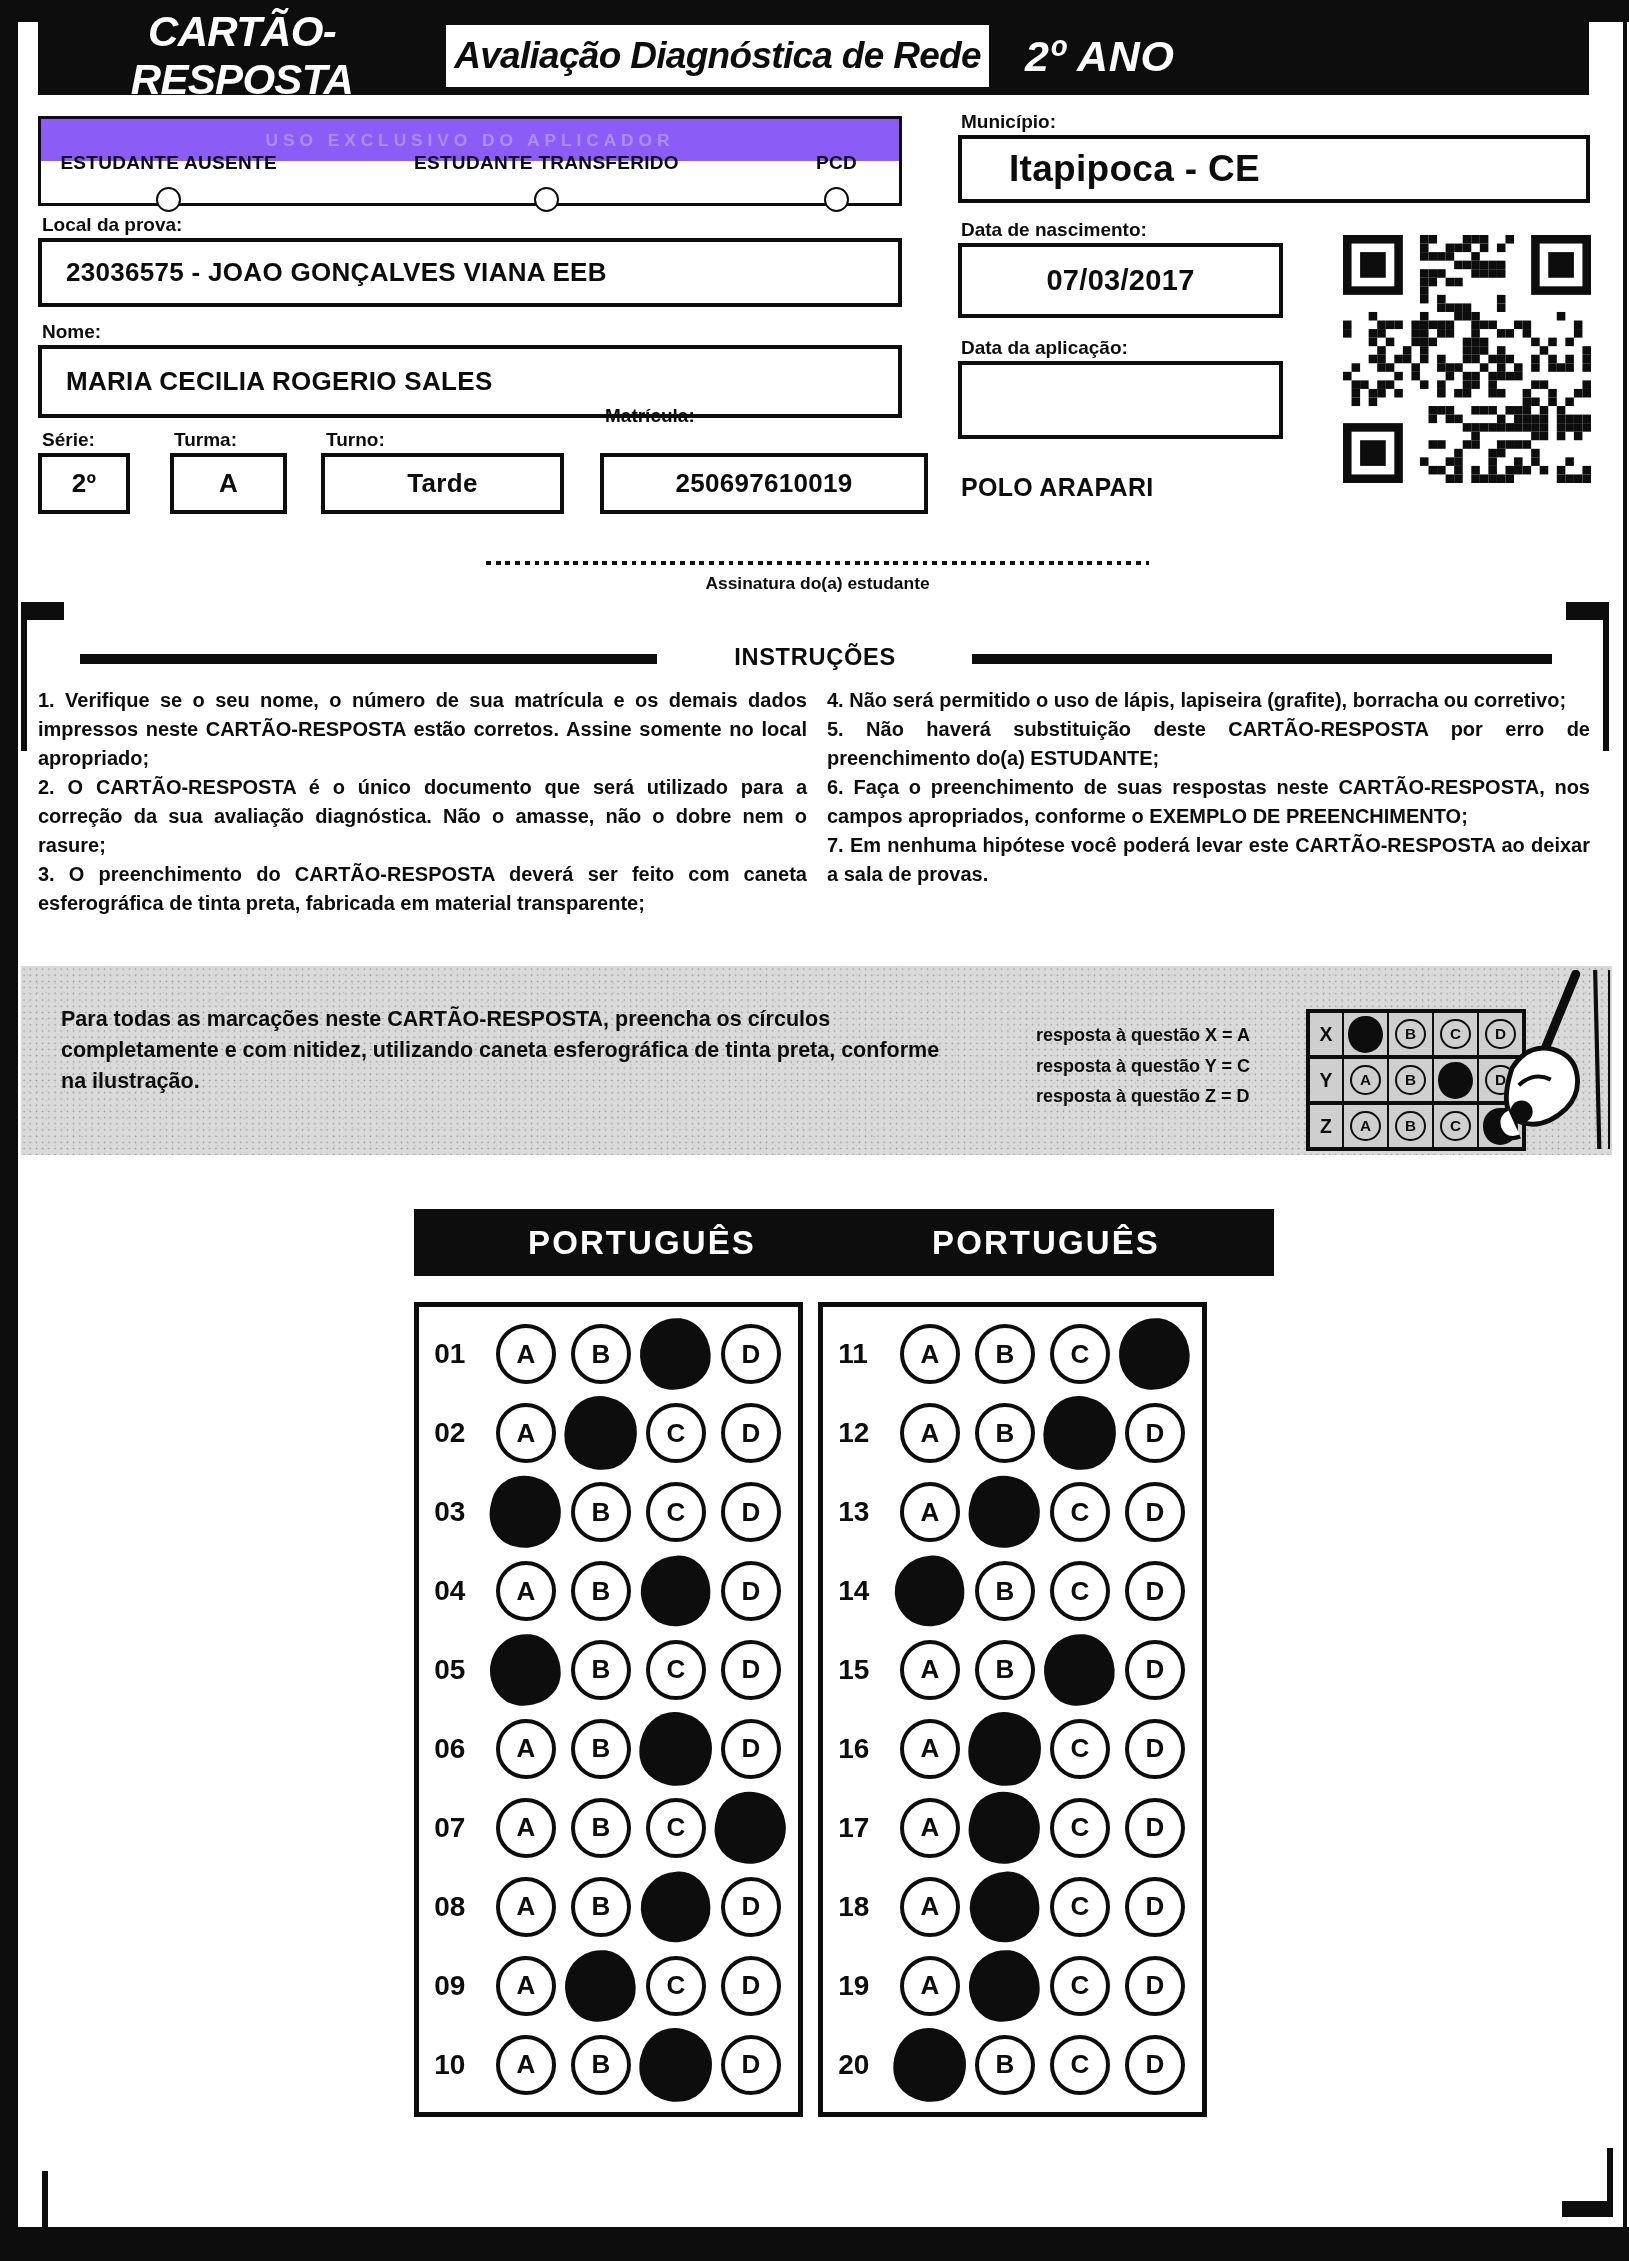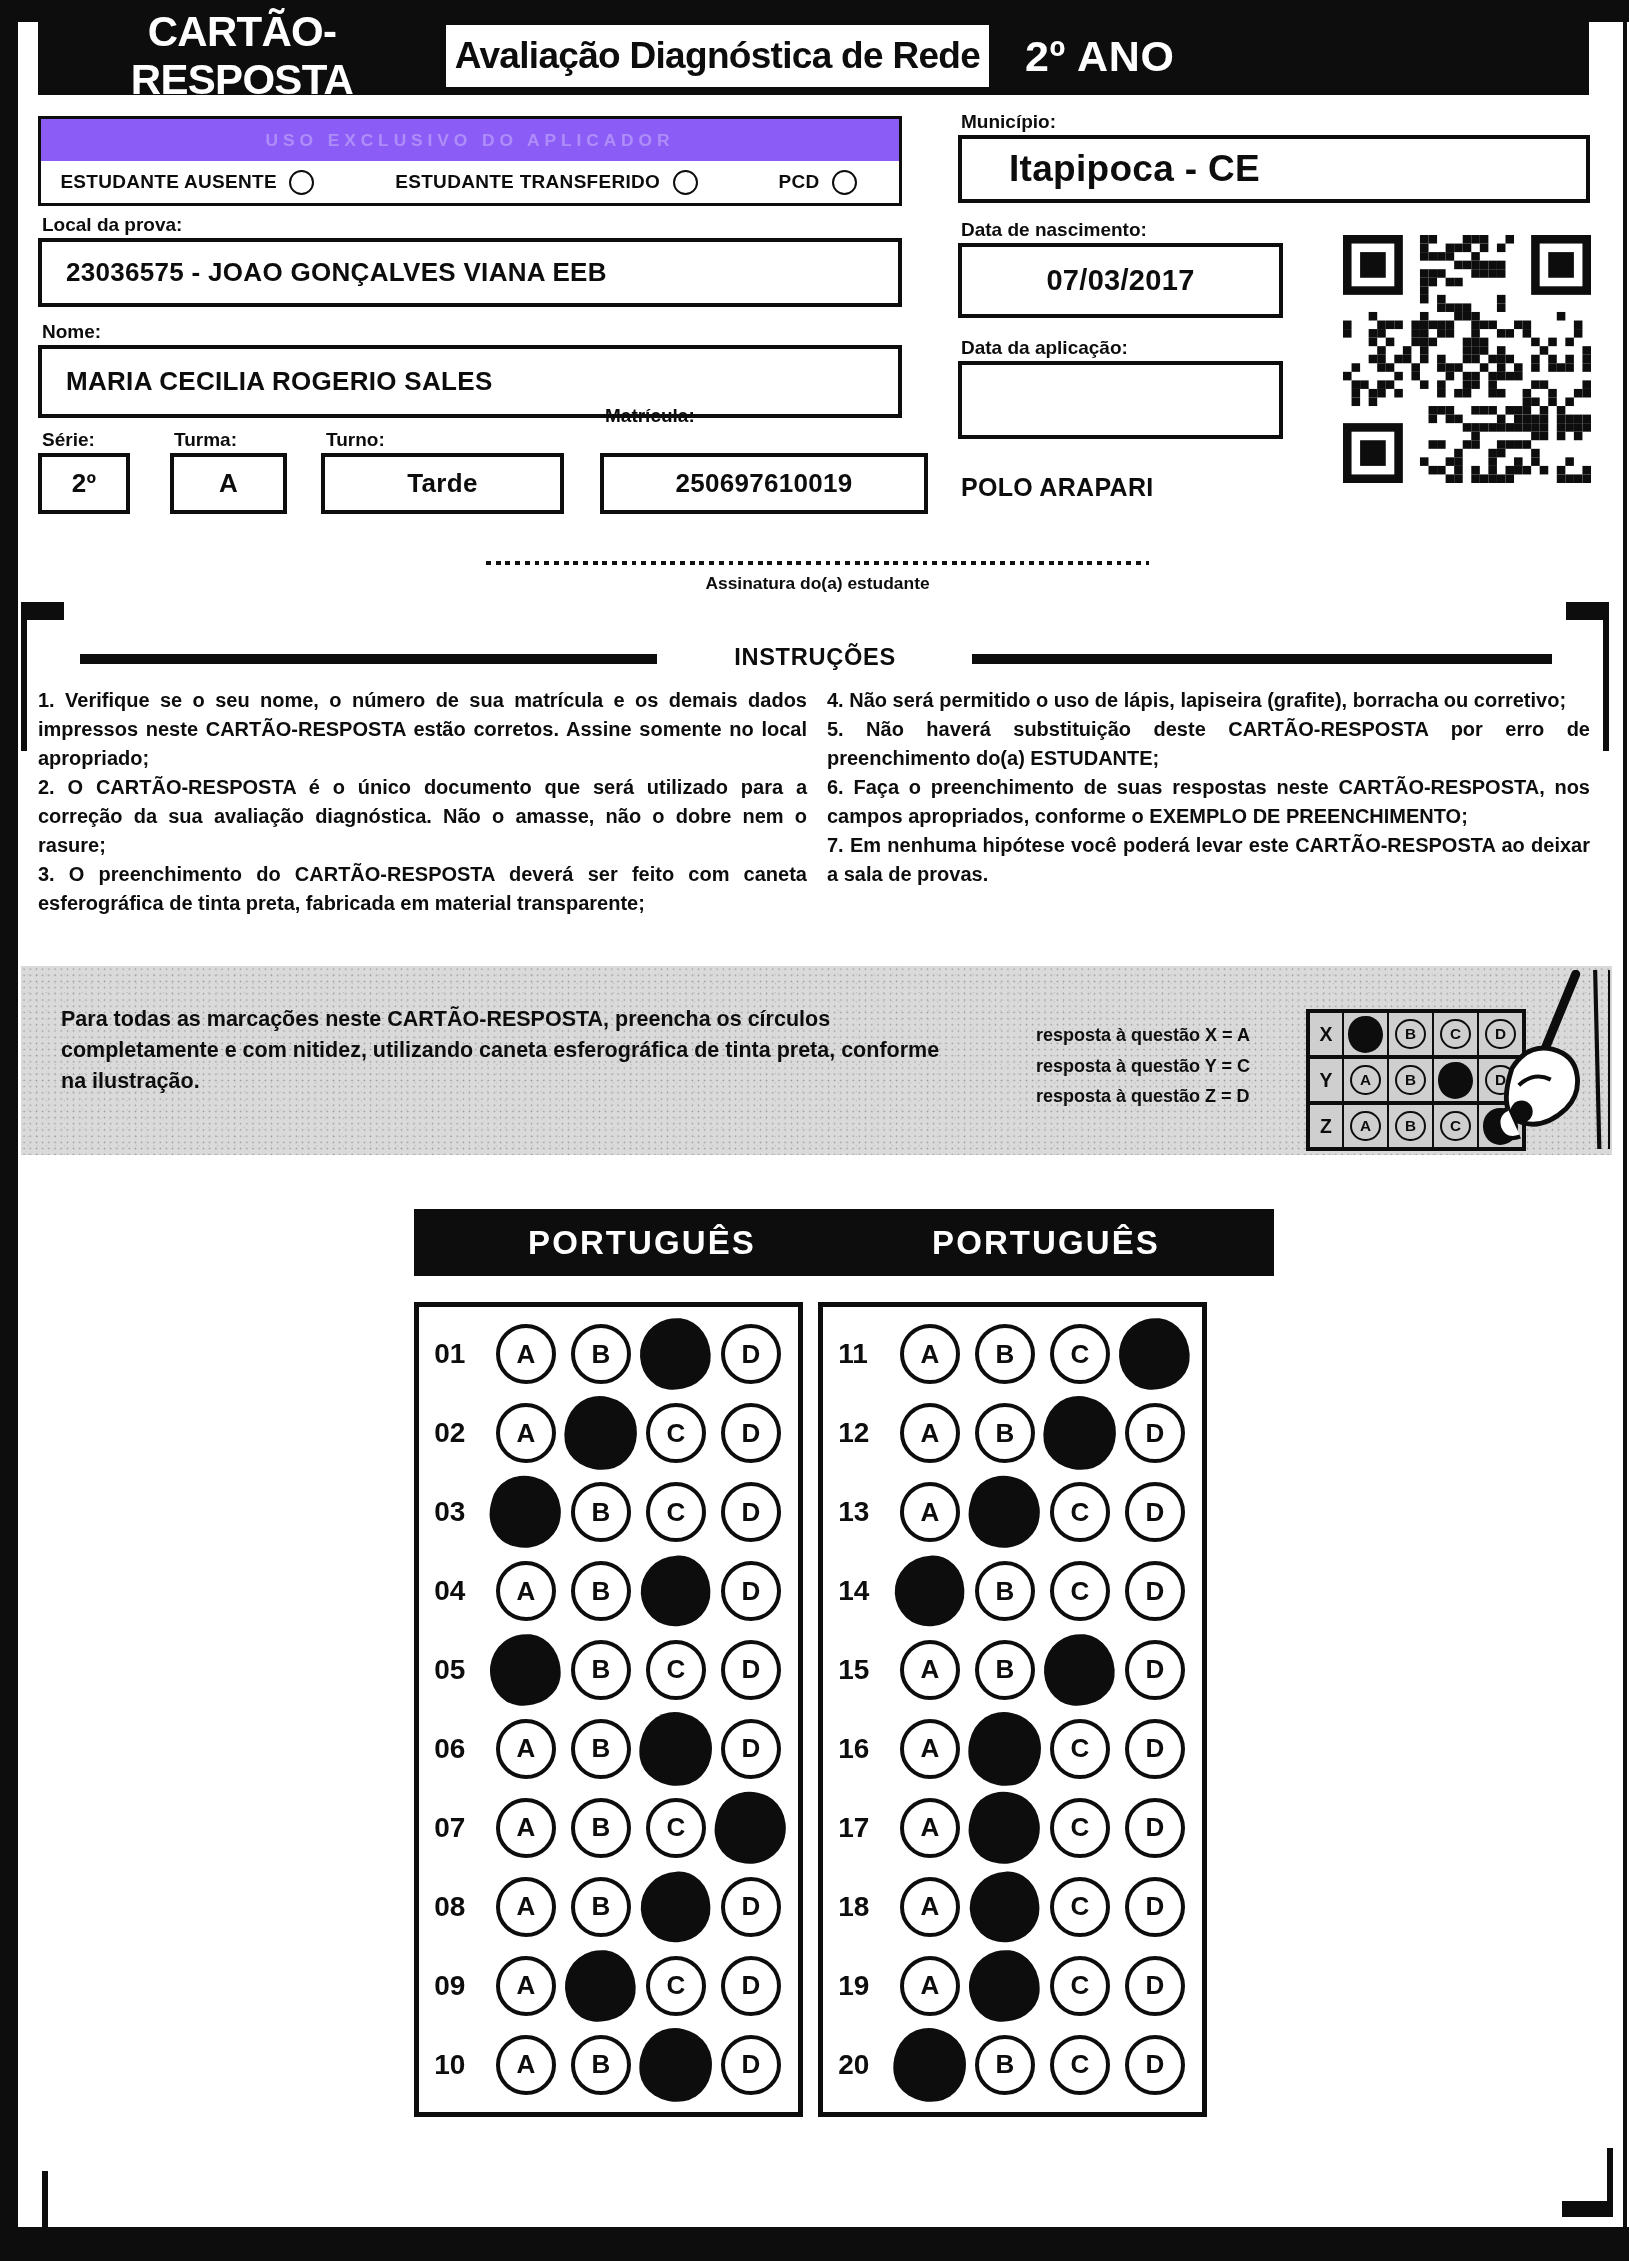--- a/index.html
+++ b/index.html
@@ -8,32 +8,32 @@
   .abs{position:absolute;}
   
   .edge{position:absolute;background:#0d0d0d;}
   .edge.top{left:0;top:0;width:1630px;height:22px;}
   .edge.left{left:0;top:0;width:18px;height:2261px;}
   .edge.right{left:1623px;top:0;width:3.5px;height:2261px;}
   .edge.bottom{left:0;top:2227px;width:1630px;height:35px;}
 
   
   .header-strip{left:38px;top:17.4px;width:1551px;height:78px;background:#0d0d0d;
-    display:flex;align-items:center;}
+    display:flex;align-items:center;font-style:italic;}
   .h-title{width:408px;text-align:center;color:#fff;font-weight:bold;font-size:42px;letter-spacing:-0.7px;}
   .h-subbox{width:543px;height:62px;background:#fff;display:flex;align-items:center;justify-content:center;}
   .h-subtitle{font-weight:bold;font-size:37px;letter-spacing:-0.7px;}
   .h-grade{flex:1;color:#fff;font-weight:bold;font-size:43px;padding-left:36px;letter-spacing:0.7px;}
 
   
   .aplicador{left:38px;top:116px;width:864px;height:90px;border:3.5px solid #0d0d0d;box-sizing:border-box;}
   .apl-bar{height:42px;background:#8b5cf6;display:flex;align-items:center;justify-content:center;}
   .apl-bar span{color:rgba(255,255,255,.30);font-size:17.4px;font-weight:bold;letter-spacing:4.9px;}
   .apl-body{height:42px;display:flex;align-items:center;justify-content:space-between;padding:0 42px 0 19.4px;}
-  .apl-opt{display:flex;align-items:center;gap:12.5px;}
+  .apl-opt{display:flex;align-items:center;gap:12.5px;flex-direction:column;}
   .apl-label{font-size:19px;font-weight:bold;letter-spacing:0.3px;}
   .apl-circle{width:25px;height:25px;border:2.8px solid #0d0d0d;border-radius:50%;box-sizing:border-box;background:#fff;}
 
   .f-label{font-size:19px;font-weight:bold;}
   .f-box{border:4.2px solid #0d0d0d;box-sizing:border-box;background:#fff;display:flex;align-items:center;}
   .f-value{font-size:26px;font-weight:bold;letter-spacing:0.3px;}
 
   
   .sig-line{left:486px;top:561px;width:663px;height:4.2px;
     background:repeating-linear-gradient(90deg,#111 0 4.9px,transparent 4.9px 9.7px);}

